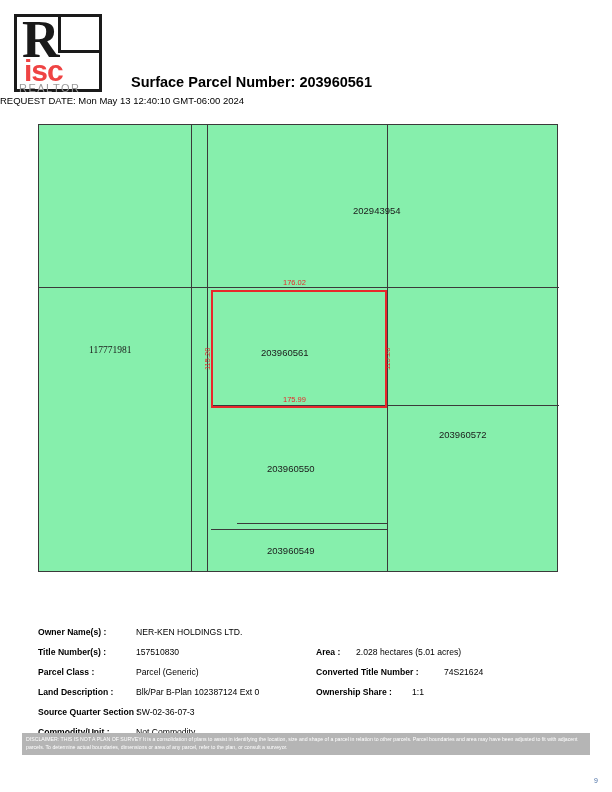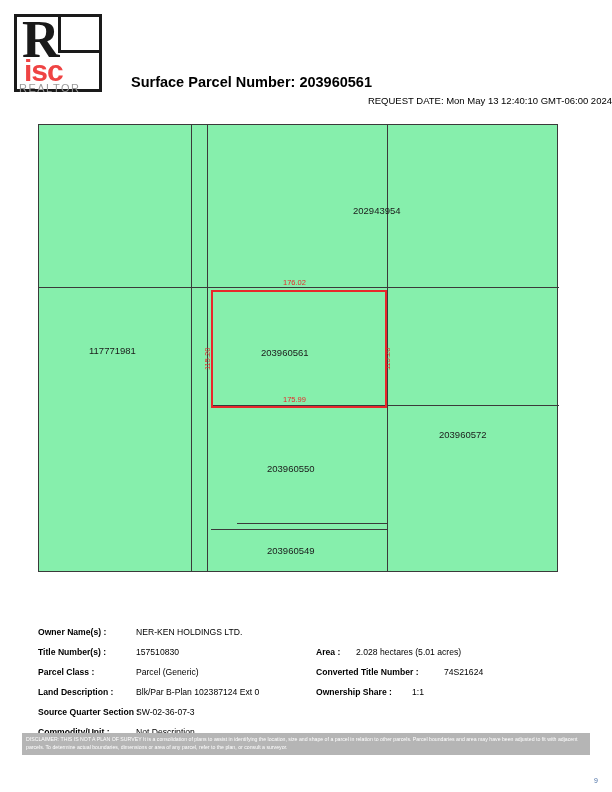--- a/index.html
+++ b/index.html
@@ -71,21 +71,21 @@
     left: 0; top: 74px;
     width: 503px;
     text-align: center;
     font-size: 14.5px;
     font-weight: 700;
   }
   .doc-subtitle {
     position: absolute;
     left: 0; top: 95px;
     width: 612px;
-    text-align: right;
+    text-align: left;
     font-size: 9.5px;
   }
 
   
   .map {
     position: absolute;
     left: 38px;
     top: 124px;
     width: 520px;
     height: 448px;
@@ -199,21 +199,21 @@
   <div class="map-line h-line" style="left:198px; top:398px; width:150px;"></div>
   <div class="map-line h-line" style="left:172px; top:404px; width:176px;"></div>
 
   <div class="map-line v-line" style="left:152px; top:0px; height:447px;"></div>
   <div class="map-line v-line" style="left:168px; top:0px; height:447px;"></div>
   <div class="map-line v-line" style="left:348px; top:0px; height:447px;"></div>
 
   <div class="parcel-highlight" style="left:172px; top:165px; width:176px; height:118px;"></div>
 
   <div class="map-label" style="left:314px; top:80px;">202943954</div>
-  <div class="map-label" style="left:50px; top:220px;">117771981</div>
+  <div class="map-label" style="left:50px; top:220px;font-family:Liberation Serif, serif;">117771981</div>
   <div class="map-label" style="left:222px; top:222px;">203960561</div>
   <div class="map-label" style="left:400px; top:304px;">203960572</div>
   <div class="map-label" style="left:228px; top:338px;">203960550</div>
   <div class="map-label" style="left:228px; top:420px;">203960549</div>
 
   <div class="dim-label" style="left:244px; top:153px;">176.02</div>
   <div class="dim-label" style="left:244px; top:270px;">175.99</div>
   <div class="dim-label dim-vert" style="left:164px; top:245px;">115.20</div>
   <div class="dim-label dim-vert" style="left:344px; top:245px;">115.20</div>
 </div>
@@ -235,21 +235,21 @@
     <div class="det-row">
       <span class="det-label">Land Description :</span>
       <span class="det-value">Blk/Par B-Plan 102387124 Ext 0</span>
     </div>
     <div class="det-row">
       <span class="det-label">Source Quarter Section :</span>
       <span class="det-value">SW-02-36-07-3</span>
     </div>
     <div class="det-row">
       <span class="det-label">Commodity/Unit :</span>
-      <span class="det-value">Not Description</span>
+      <span class="det-value">Not Commodity</span>
     </div>
   </div>
 
   <div class="col-right">
     <div class="det-row" style="top:20px; position:relative;">
       <span class="det-label">Area :</span>
       <span class="det-value" style="left:40px;text-align:right;">2.028 hectares (5.01 acres)</span>
     </div>
     <div class="det-row" style="top:20px; position:relative;">
       <span class="det-label">Converted Title Number :</span>

